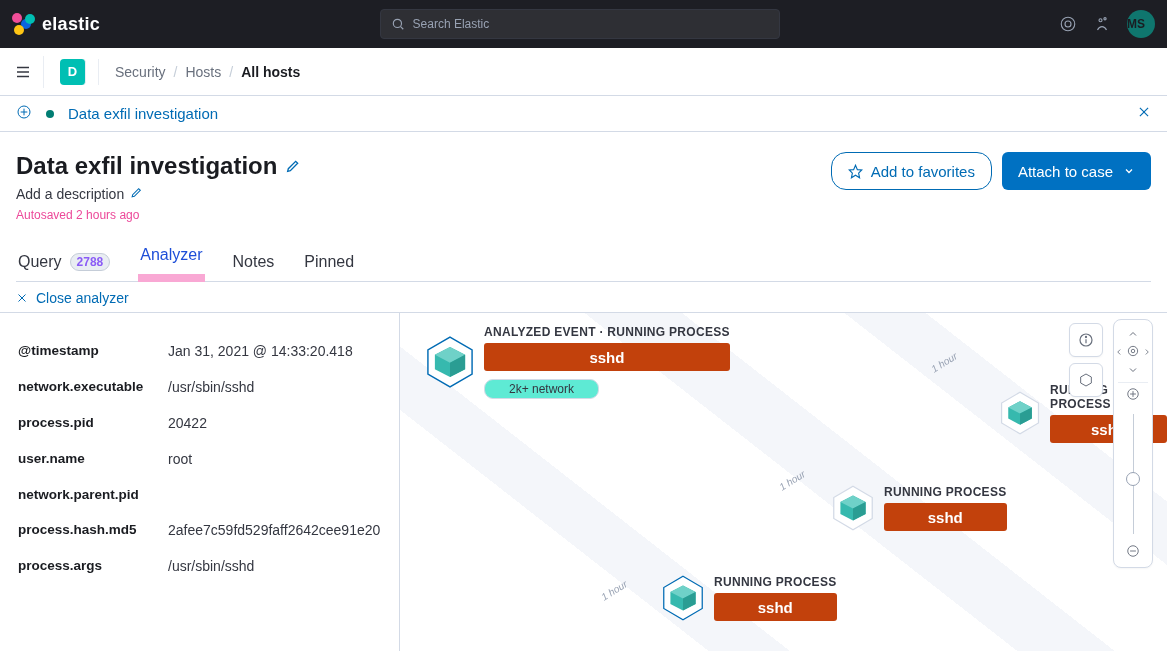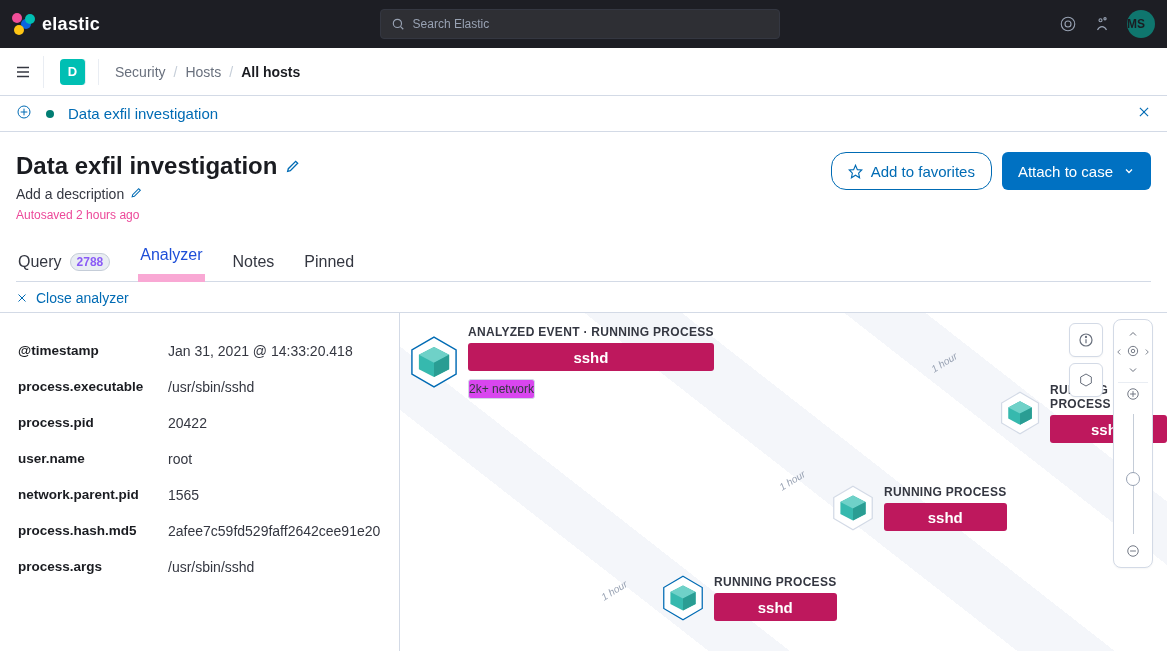--- a/index.html
+++ b/index.html
@@ -72,22 +72,22 @@
 .canvas::before { content:""; position:absolute; inset:0; background:
   linear-gradient(38deg, transparent 0 190px, #f4f6fa 190px 240px, transparent 240px 380px, #f4f6fa 380px 440px, transparent 440px 540px, #f4f6fa 540px 590px, transparent 590px);
 }
 .node { position: absolute; display: flex; align-items: center; gap: 10px; }
 .hex { width: 48px; height: 54px; position: relative; }
 .hex svg { width: 100%; height: 100%; }
 .hex-cube { position: absolute; inset: 6px; display:flex; align-items:center; justify-content:center; }
 .hex.small { width: 42px; height: 46px; }
 .node-body { display: flex; flex-direction: column; gap: 4px; }
 .node-label { font-size: 12px; font-weight: 700; letter-spacing: 0.3px; color: #343741; }
-.node-pill { background: #be185d; color: #fff; border-radius: 3px; height: 28px; min-width: 104px; display: flex; align-items: center; justify-content: center; font-weight: 600; font-size: 15px; }
-.node-sub { font-size: 12px; background: #d946ef; border: 1px solid #d3dae6; border-radius: 3px; padding: 2px 0; width: fit-content; margin-top: 4px;}
+.node-pill { background: #c2410c; color: #fff; border-radius: 3px; height: 28px; min-width: 104px; display: flex; align-items: center; justify-content: center; font-weight: 600; font-size: 15px; }
+.node-sub { font-size: 12px; background: #5eead4; border: 1px solid #d3dae6; border-radius: 9px; padding: 2px 24px; width: fit-content; margin-top: 4px;}
 .one-hour { position: absolute; font-size: 10px; font-style: italic; color: #98a2b3; transform: rotate(-32deg); }
 
 .ctrl-panel { position: absolute; right: 64px; top: 10px; display: flex; flex-direction: column; gap: 6px; }
 .ctrl-btn { width: 34px; height: 34px; border: 1px solid #d3dae6; border-radius: 6px; background: #fff; display: flex; align-items: center; justify-content: center; color: #69707d; box-shadow: 0 1px 2px rgba(0,0,0,0.04);}
 .zoom-panel { position: absolute; right: 14px; top: 6px; width: 40px; border: 1px solid #d3dae6; border-radius: 8px; background: #fff; display: flex; flex-direction: column; align-items: center; padding: 6px 0; gap: 0; box-shadow: 0 1px 2px rgba(0,0,0,0.04);}
 .zoom-panel .chev { height: 16px; display: flex; align-items: center; justify-content: center; color: #69707d; width: 100%; }
 .zoom-panel .target-row { display: flex; align-items: center; justify-content: center; gap: 2px; height: 20px; color: #69707d; }
 .zoom-panel .divider { height: 1px; background: #e9edf3; width: 80%; margin: 4px 0; }
 .zoom-track { height: 140px; display: flex; flex-direction: column; align-items: center; justify-content: center; position: relative; width: 100%; }
 .zoom-line { width: 1px; background: #c5cdd8; height: 120px; position: relative; }
@@ -237,52 +237,51 @@
   <span>Close analyzer</span>
 </div>
 
 <div class="analyzer-body">
   <div class="side-panel">
     <div class="field-row">
       <div class="field-label">@timestamp</div>
       <div class="field-value">Jan 31, 2021 @ 14:33:20.418</div>
     </div>
     <div class="field-row">
-      <div class="field-label">process.executable</div>
+      <div class="field-label">network.executable</div>
       <div class="field-value">/usr/sbin/sshd</div>
     </div>
     <div class="field-row">
       <div class="field-label">process.pid</div>
       <div class="field-value">20422</div>
     </div>
     <div class="field-row">
       <div class="field-label">user.name</div>
       <div class="field-value">root</div>
     </div>
     <div class="field-row">
       <div class="field-label">network.parent.pid</div>
-      <div class="field-value">1565</div>
     </div>
     <div class="field-row">
       <div class="field-label">process.hash.md5</div>
       <div class="field-value">2afee7c59fd529faff2642cee91e20</div>
     </div>
     <div class="field-row">
       <div class="field-label">process.args</div>
       <div class="field-value">/usr/sbin/sshd</div>
     </div>
   </div>
 
   <div class="canvas">
 
     <span class="one-hour" style="left:530px; top:44px">1 hour</span>
     <span class="one-hour" style="left:378px; top:162px">1 hour</span>
     <span class="one-hour" style="left:200px; top:272px">1 hour</span>
 
-    <div class="node" style="left:10px; top:12px">
+    <div class="node" style="left:26px; top:12px">
       <div class="hex">
         <svg viewBox="0 0 100 110">
             <polygon points="50,3 96,30 96,80 50,107 4,80 4,30" fill="#fff" stroke="#006bb4" stroke-width="3"></polygon>
           </svg>
         <div class="hex-cube">
           <svg width="30" height="30" viewBox="0 0 50 50">
               <polygon points="25,4 46,15 46,35 25,46 4,35 4,15" fill="#36b9ae"></polygon>
               <polygon points="25,4 46,15 25,26 4,15" fill="#6fd1c8"></polygon>
               <polygon points="25,26 46,15 46,35 25,46" fill="#2a9d93"></polygon>
             </svg>

